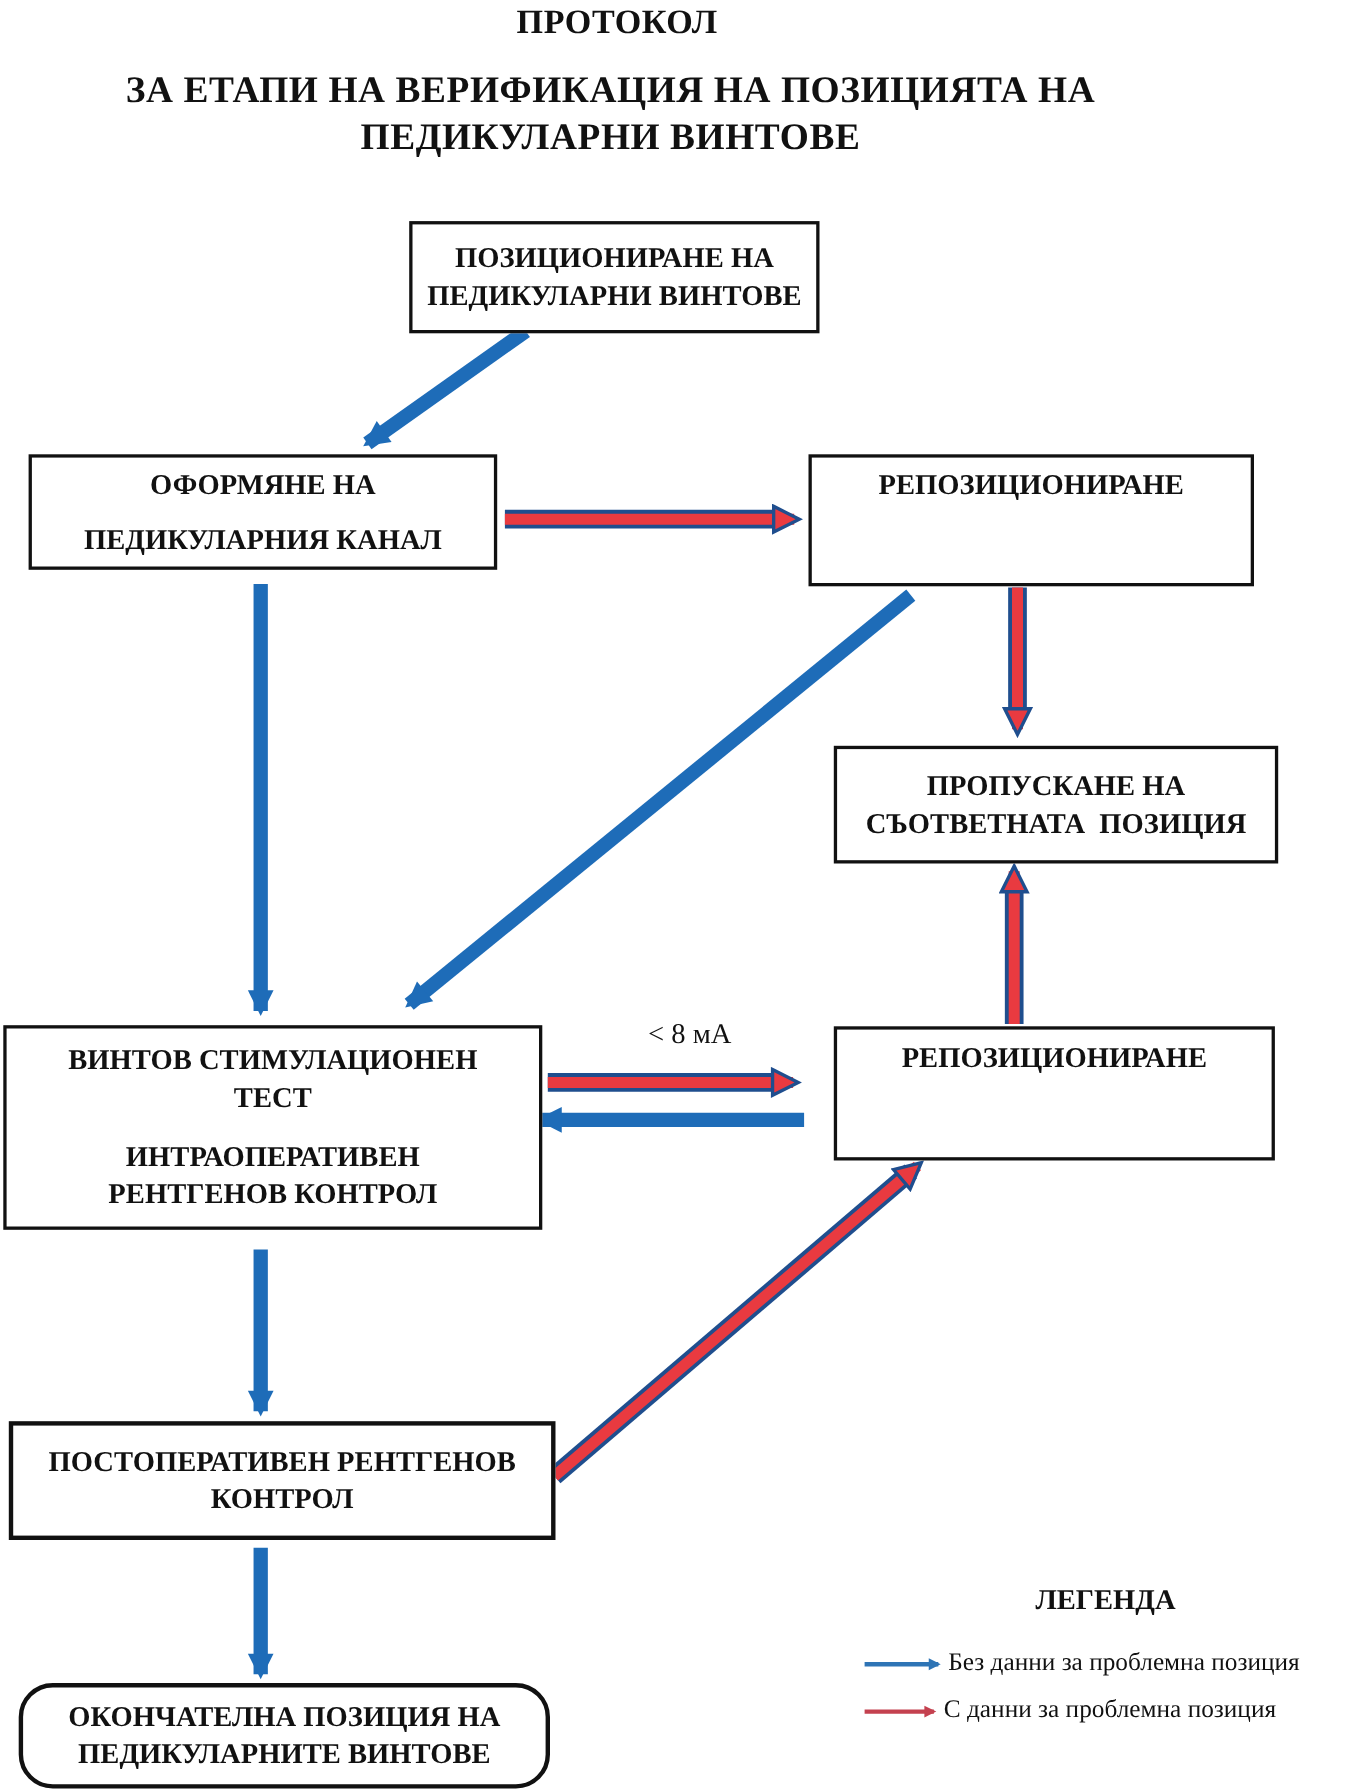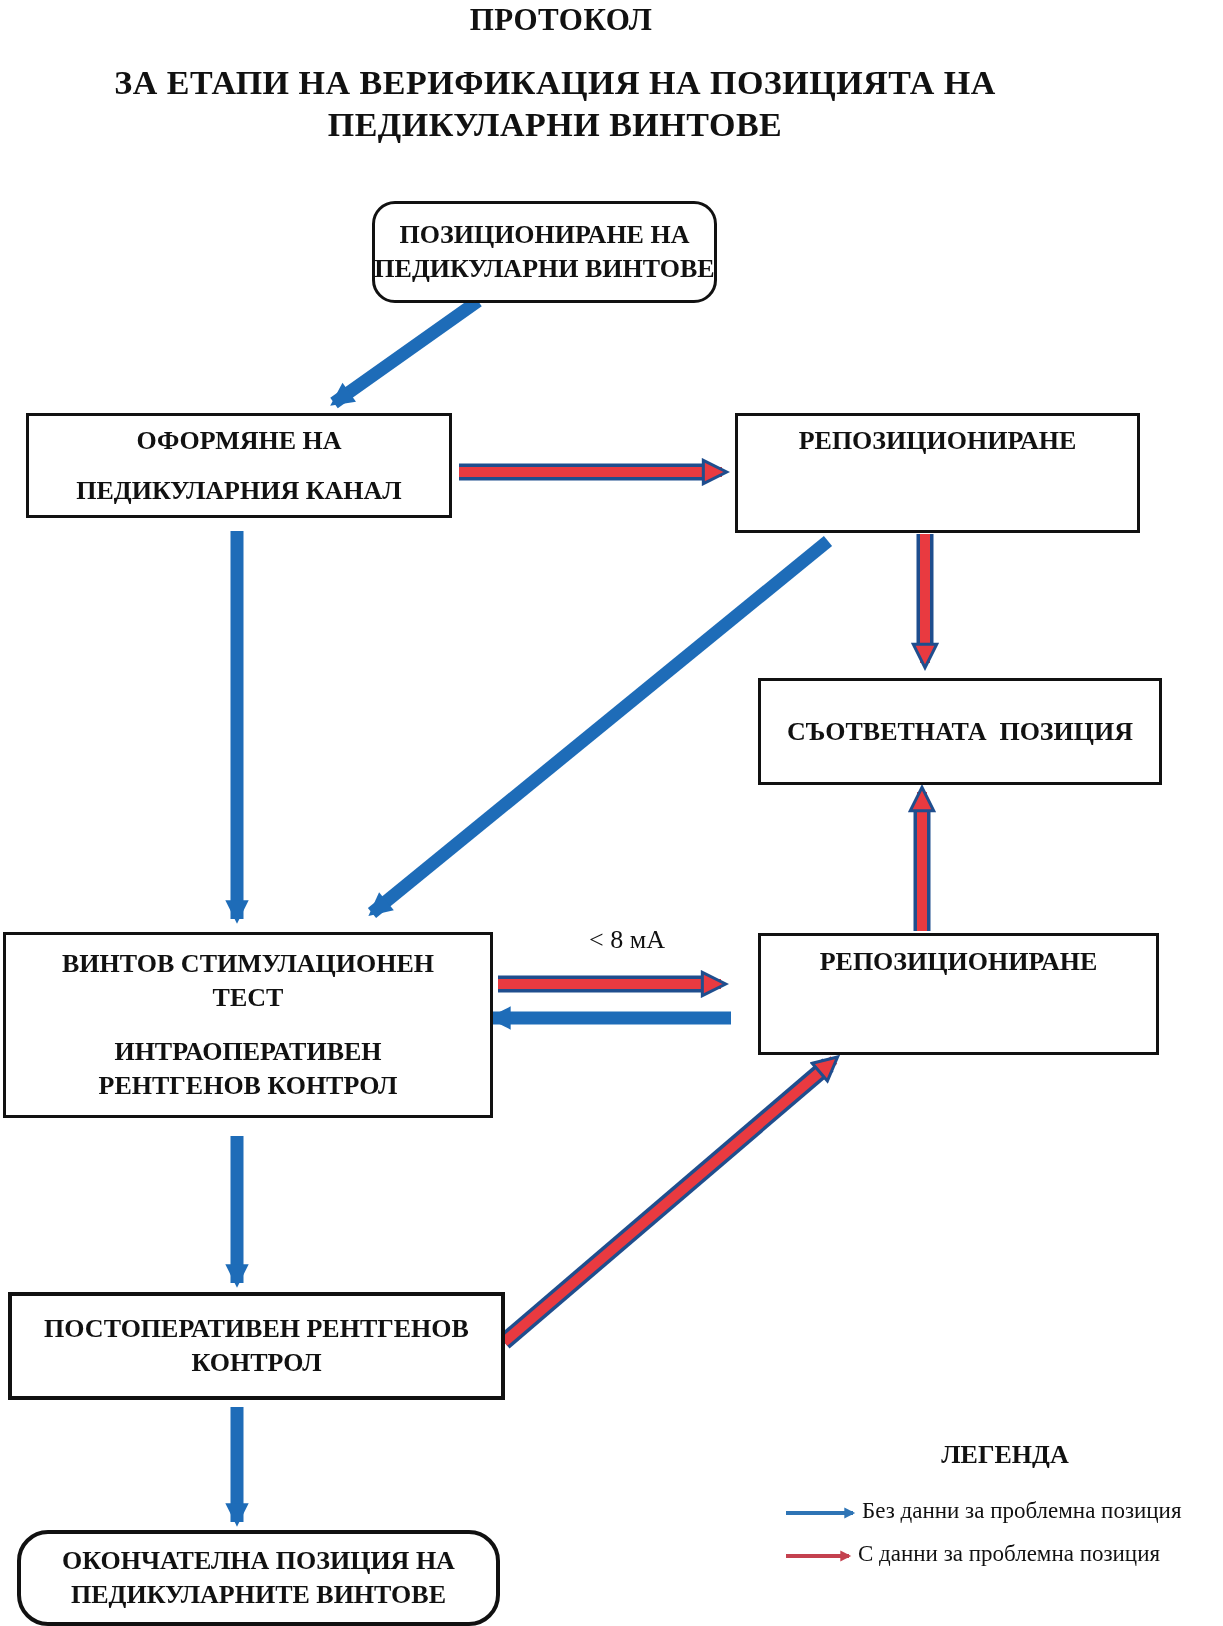--- a/index.html
+++ b/index.html
@@ -121,35 +121,36 @@
   </svg>
 
   <div class="title">
     <div class="t1">ПРОТОКОЛ</div>
     <div class="t2">
       <div>ЗА ЕТАПИ НА ВЕРИФИКАЦИЯ НА ПОЗИЦИЯТА НА</div>
       <div>ПЕДИКУЛАРНИ ВИНТОВЕ</div>
     </div>
   </div>
 
-  <div class="box" style="left:372px;top:201px;width:345px;height:102px;border-radius:23px;">
+  <div class="box" style="left:372px;top:201px;width:373px;height:102px;">
     <div class="line">ПОЗИЦИОНИРАНЕ НА</div>
     <div class="line">ПЕДИКУЛАРНИ ВИНТОВЕ</div>
   </div>
 
   <div class="box" style="left:26px;top:413px;width:426px;height:105px;gap:16px;">
     <div class="line">ОФОРМЯНЕ НА</div>
     <div class="line">ПЕДИКУЛАРНИЯ КАНАЛ</div>
   </div>
 
   <div class="box top-align" style="left:735px;top:413px;width:405px;height:120px;padding-top:8px;">
     <div class="line">РЕПОЗИЦИОНИРАНЕ</div>
   </div>
 
   <div class="box" style="left:758px;top:678px;width:404px;height:107px;">
+    <div class="line">ПРОПУСКАНЕ НА</div>
     <div class="line">СЪОТВЕТНАТА  ПОЗИЦИЯ</div>
   </div>
 
   <div class="box top-align" style="left:758px;top:933px;width:401px;height:122px;padding-top:9px;">
     <div class="line">РЕПОЗИЦИОНИРАНЕ</div>
   </div>
 
   <div class="box" style="left:3px;top:932px;width:490px;height:186px;gap:20px;">
     <div class="para">
       <div class="line">ВИНТОВ СТИМУЛАЦИОНЕН</div>

